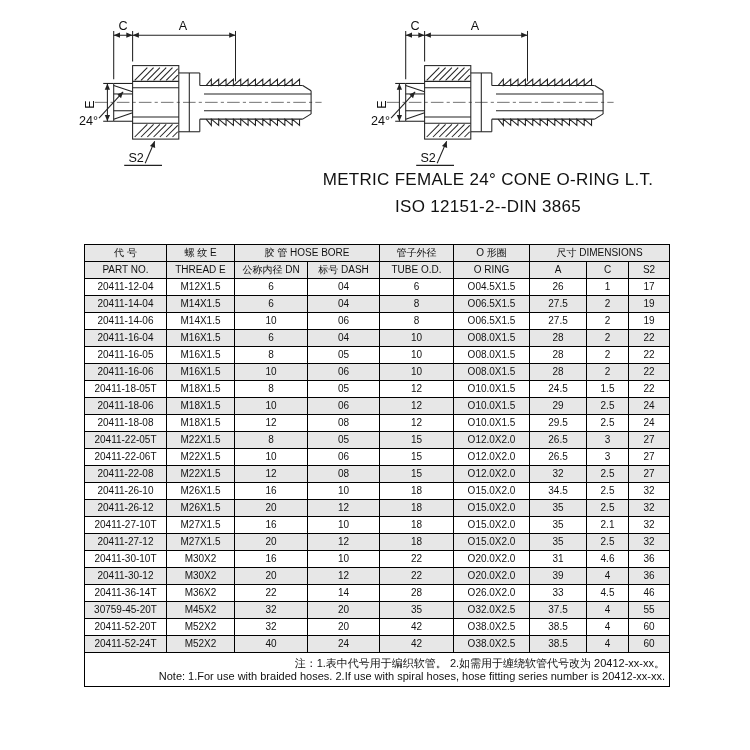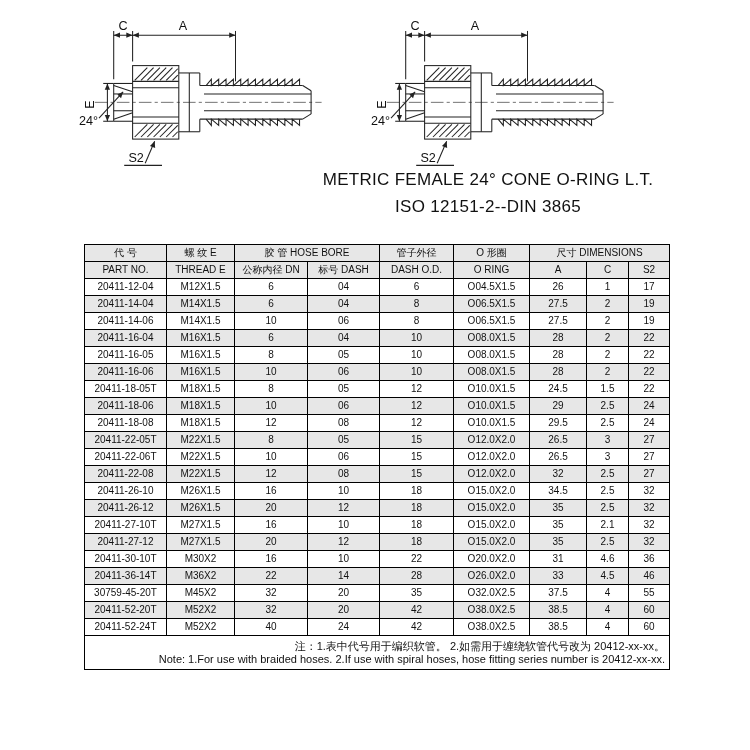--- a/index.html
+++ b/index.html
@@ -164,21 +164,21 @@
         <th colspan="2">胶 管 HOSE BORE</th>
         <th>管子外径</th>
         <th>O 形圈</th>
         <th colspan="3">尺寸 DIMENSIONS</th>
       </tr>
       <tr>
         <th>PART NO.</th>
         <th>THREAD E</th>
         <th>公称内径 DN</th>
         <th>标号 DASH</th>
-        <th>DASH O.D.</th>
+        <th>TUBE O.D.</th>
         <th>O RING</th>
         <th>A</th>
         <th>C</th>
         <th>S2</th>
       </tr>
     </thead>
     <tbody>
         <tr>
           <td>20411-12-04</td>
           <td>M12X1.5</td>
@@ -357,20 +357,31 @@
         </tr>
         <tr>
           <td>20411-30-10T</td>
           <td>M30X2</td>
           <td>16</td>
           <td>10</td>
           <td>22</td>
           <td>O20.0X2.0</td>
           <td>31</td>
           <td>4.6</td>
+          <td>36</td>
+        </tr>
+        <tr>
+          <td>20411-30-12</td>
+          <td>M30X2</td>
+          <td>20</td>
+          <td>12</td>
+          <td>22</td>
+          <td>O20.0X2.0</td>
+          <td>39</td>
+          <td>4</td>
           <td>36</td>
         </tr>
         <tr>
           <td>20411-36-14T</td>
           <td>M36X2</td>
           <td>22</td>
           <td>14</td>
           <td>28</td>
           <td>O26.0X2.0</td>
           <td>33</td>

